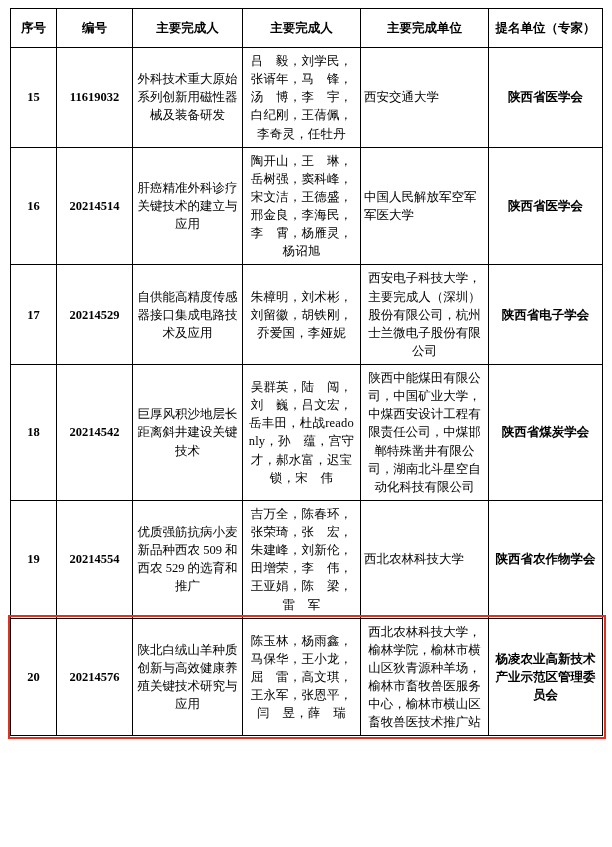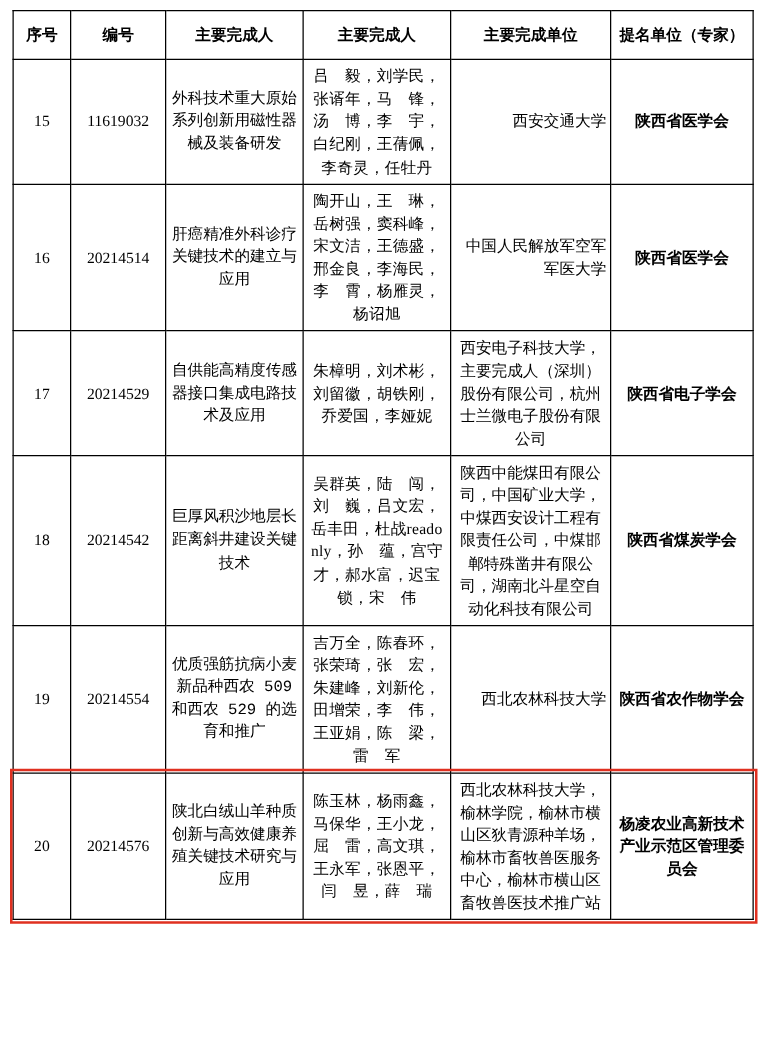--- a/index.html
+++ b/index.html
@@ -44,41 +44,41 @@
   }
   col.c-seq   { width: 46px; }
   col.c-code  { width: 76px; }
   col.c-name  { width: 110px; }
   col.c-people{ width: 118px; }
   col.c-org   { width: 128px; }
   col.c-nom   { width: 114px; }
 
   td.cell-seq, td.cell-code {
     font-size: 13px;
+    font-weight: bold;
   }
   td.cell-name {
     text-align: center;
     line-height: 1.5;
-    font-family: Liberation Mono, monospace;
   }
   td.cell-people {
     text-align: left;
     padding-left: 6px;
     padding-right: 4px;
     line-height: 1.55;
     letter-spacing: 0.2px;
   }
   td.cell-org {
     text-align: left;
     padding-left: 6px;
     padding-right: 4px;
     line-height: 1.5;
   }
   td.cell-org.center {
-    text-align: right;
+    text-align: left;
   }
   td.cell-nom {
     text-align: center;
     line-height: 1.5;
     font-weight: bold;
   }
   
   tr.highlight td {
     border-top: 1px solid #000;
     border-bottom: 1px solid #000;

